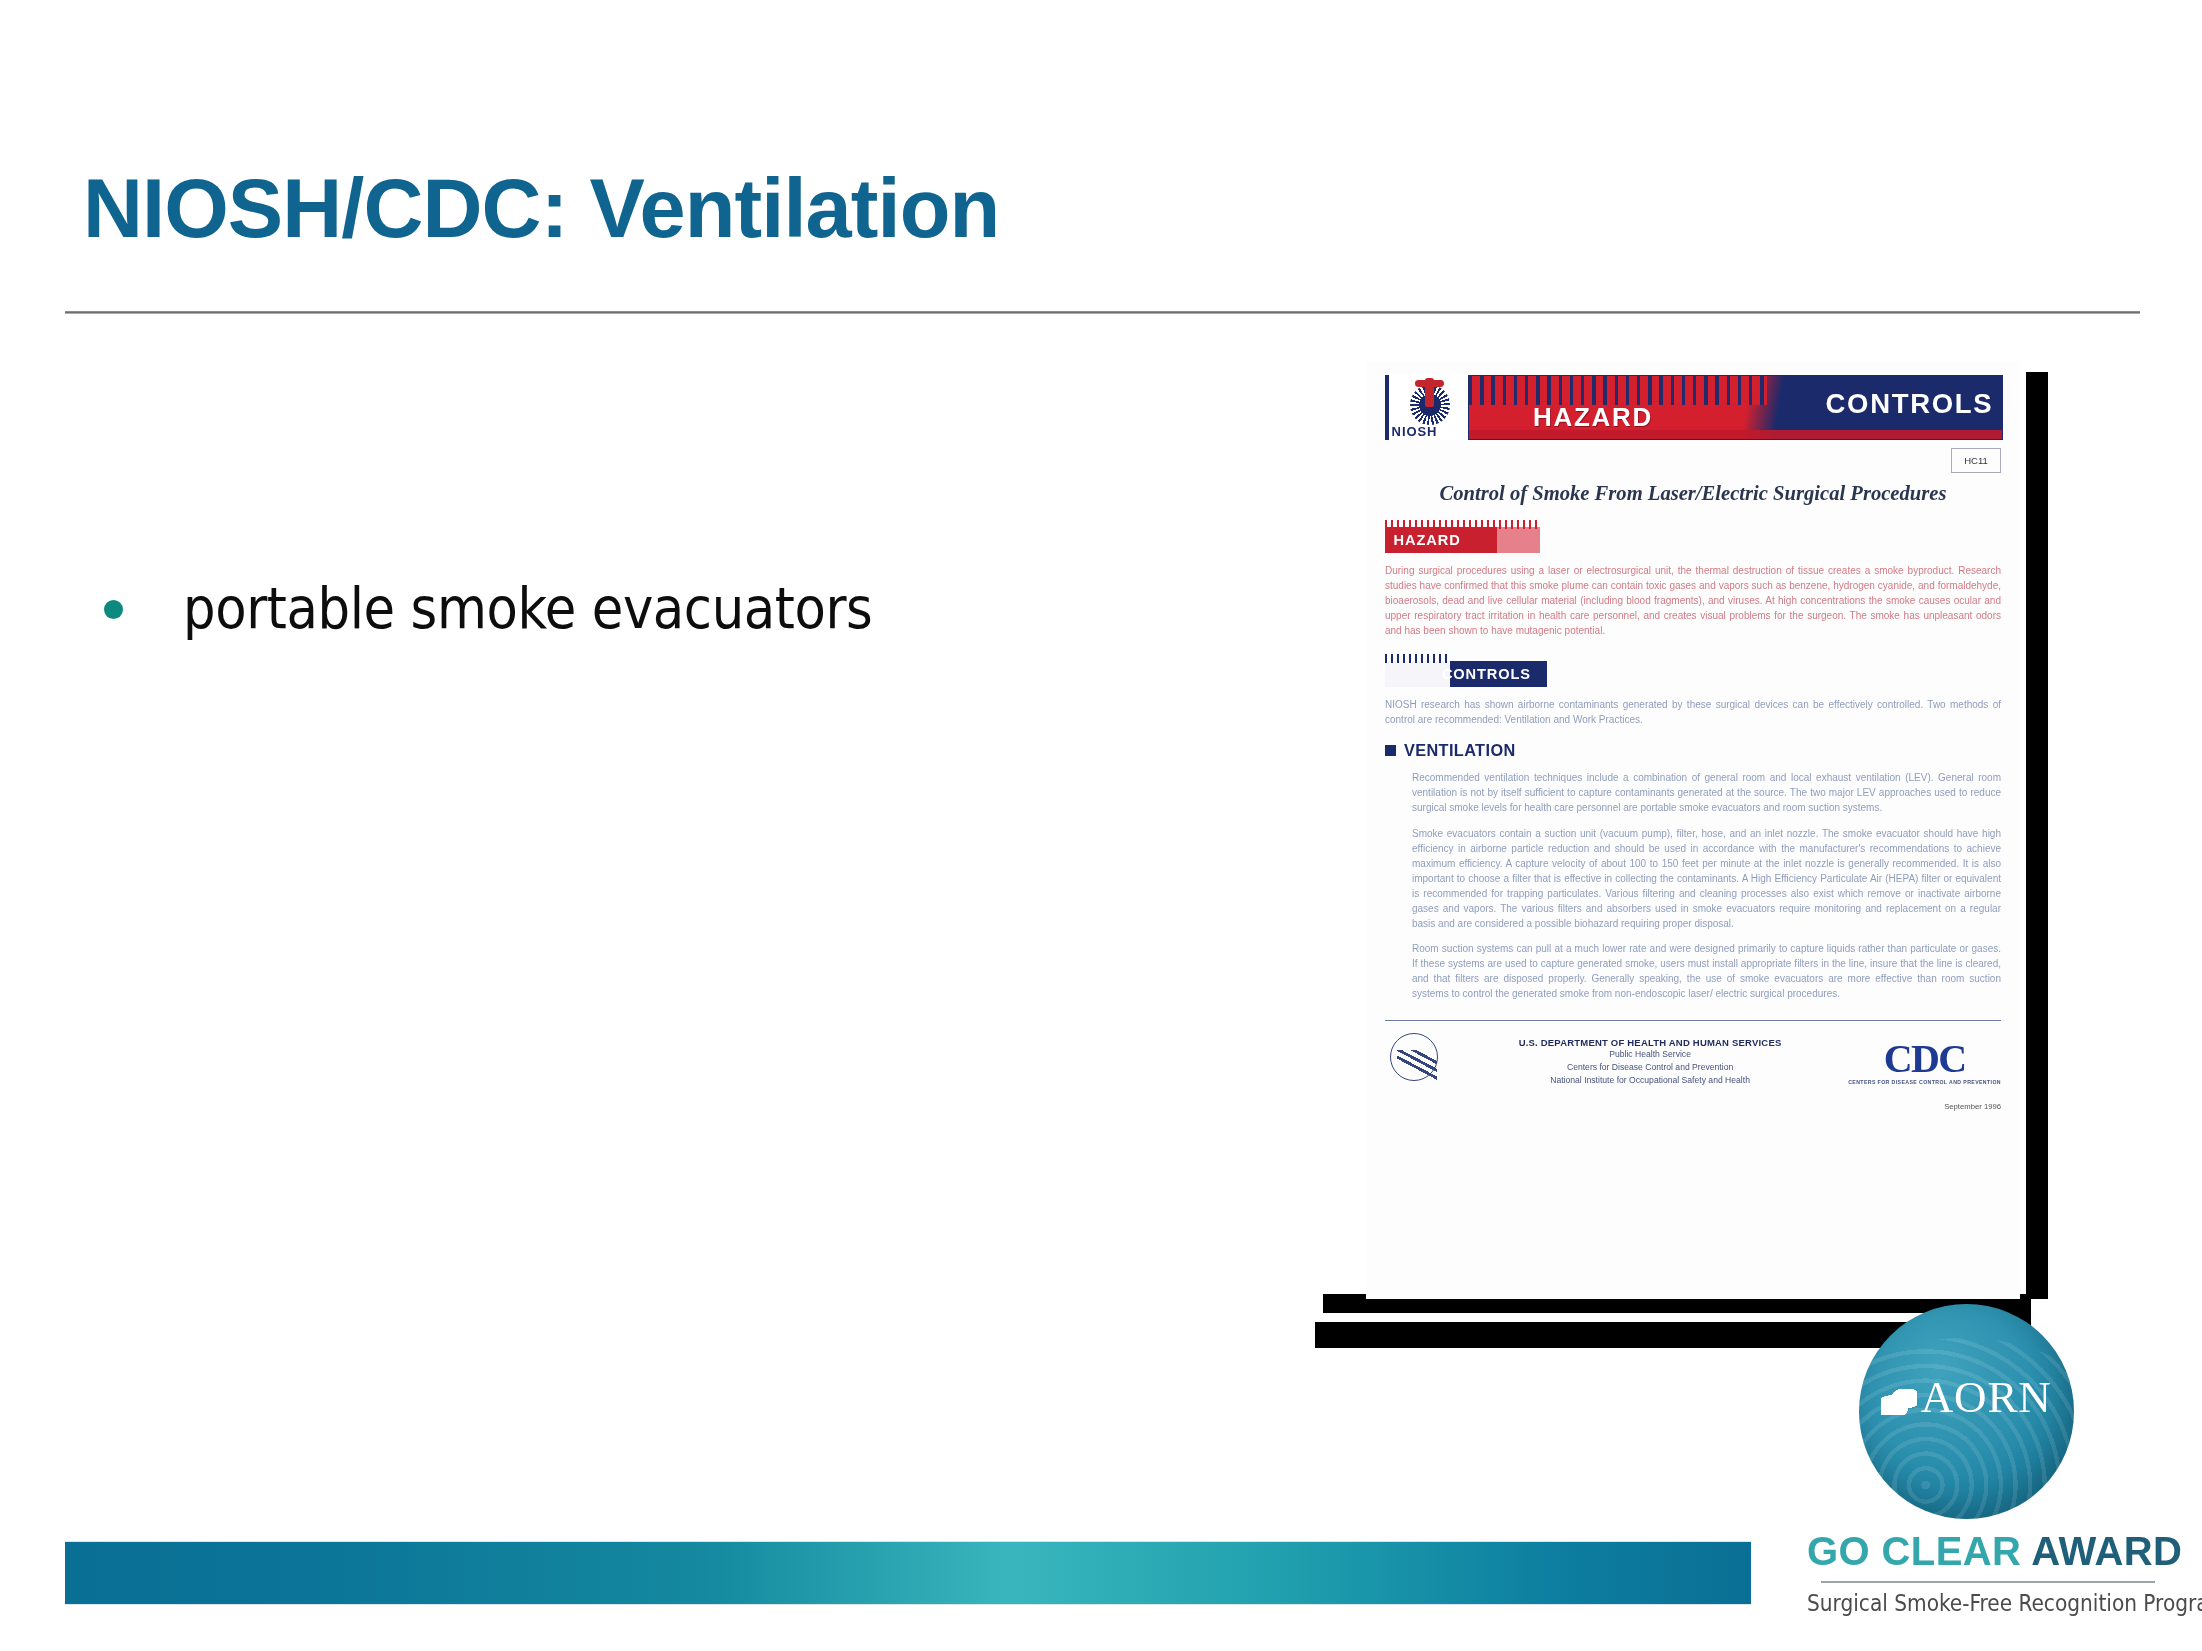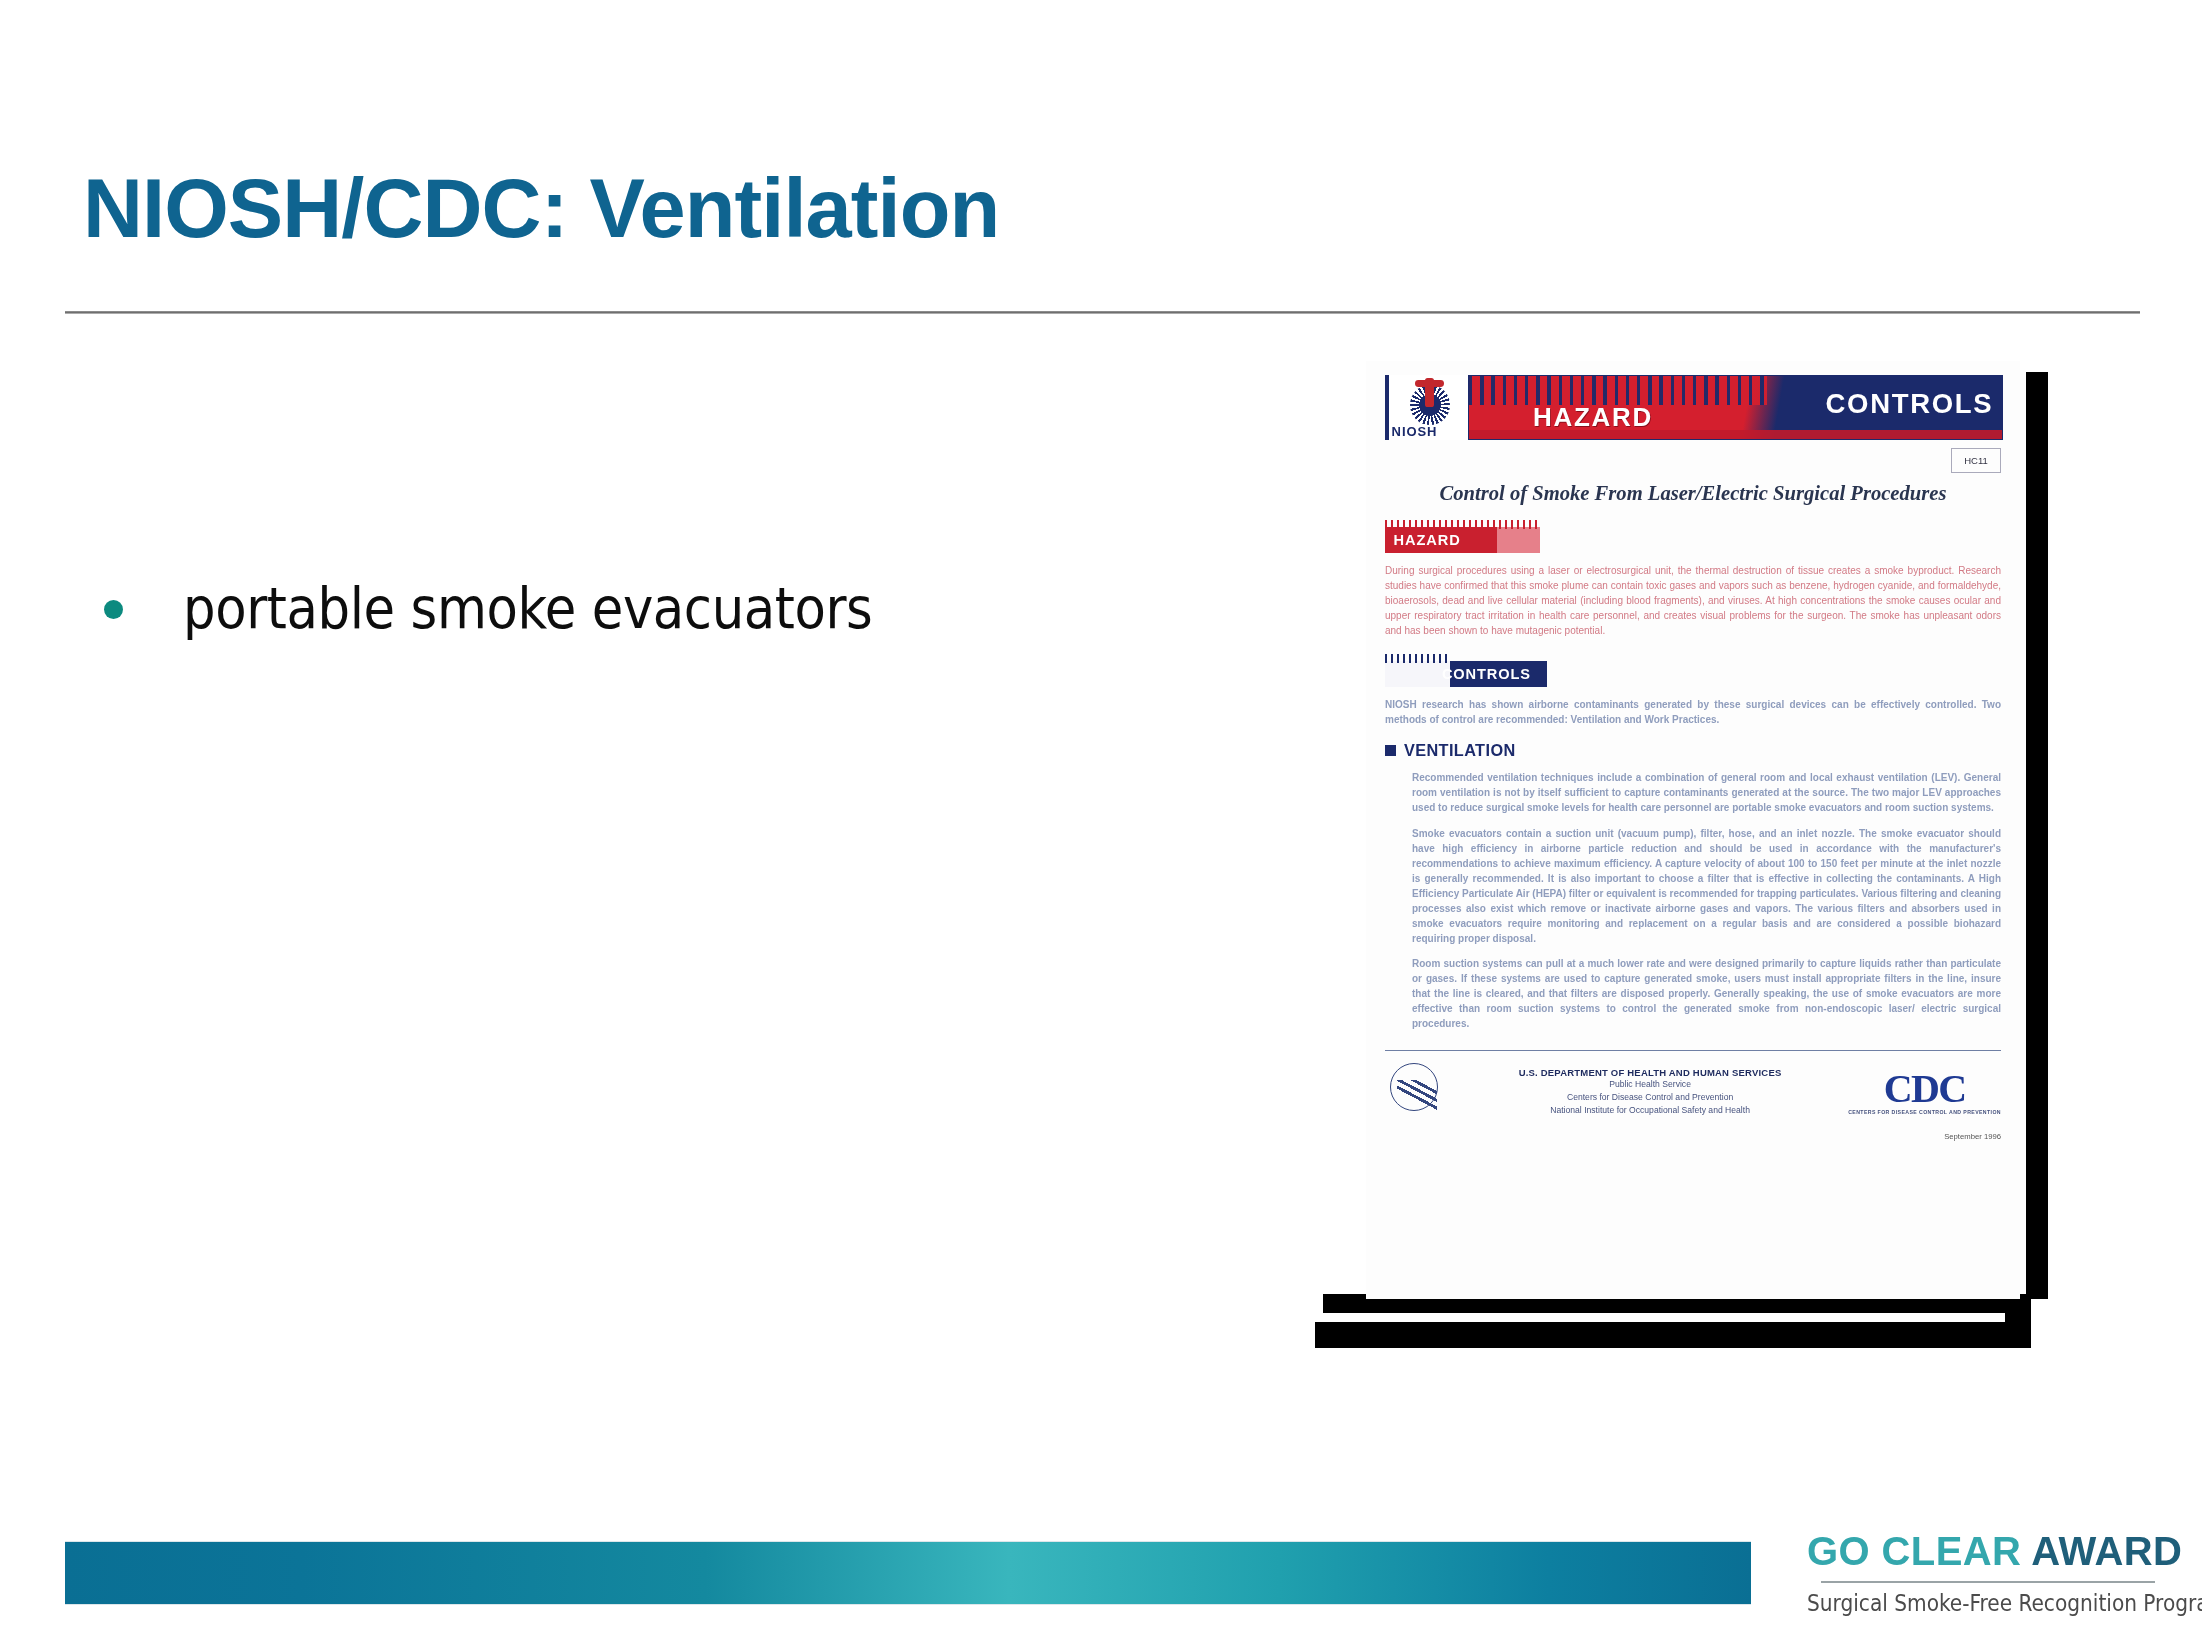--- a/index.html
+++ b/index.html
@@ -122,21 +122,21 @@
     background:repeating-linear-gradient(90deg,currentColor 0 1.7px, transparent 1.7px 6px);
   }
   .tab.haz .spikes{color:#c9202f;}
   .tab.ctr .spikes{color:#1b2a6b;width:40%;}
 
   .para{
     margin-top:10.3px;font-family:"Liberation Sans",sans-serif;
     font-size:10px;line-height:1.5;text-align:justify;
   }
   .para.red{color:#d27a85;}
-  .para.blue{color:#8f9dbd;font-weight:bold;}
+  .para.blue{color:#8f9dbd;}
 
   .vent-head{
     margin-top:13.8px;display:flex;align-items:center;gap:7.7px;
     color:#1b2a6b;font-weight:bold;font-size:16.3px;letter-spacing:0.4px;
     font-family:"Liberation Sans",sans-serif;
   }
   .vent-head .sq{width:11.2px;height:11.2px;background:#1b2a6b;display:inline-block;}
   .indent{margin-left:27px;}
 
   .doc-footer{
@@ -284,20 +284,24 @@
         <span>CDC</span>
         <span class="sub">CENTERS FOR DISEASE CONTROL AND PREVENTION</span>
       </div>
     </div>
     <div class="doc-date">September 1996</div>
   </div>
 
   <div class="footer-bar"></div>
 
   <div class="aorn">
+    <div class="aorn-ball">
+      <span class="swirl"></span>
+      <span class="word"><span class="mark"></span><span>AORN</span></span>
+    </div>
     <div class="goclear">
       <span class="go">GO CLEAR</span><span class="aw"> AWARD</span>
     </div>
     <div class="goclear-rule"></div>
     <div class="goclear-sub">Surgical Smoke-Free Recognition Program</div>
   </div>
 
 </div>
 
 

